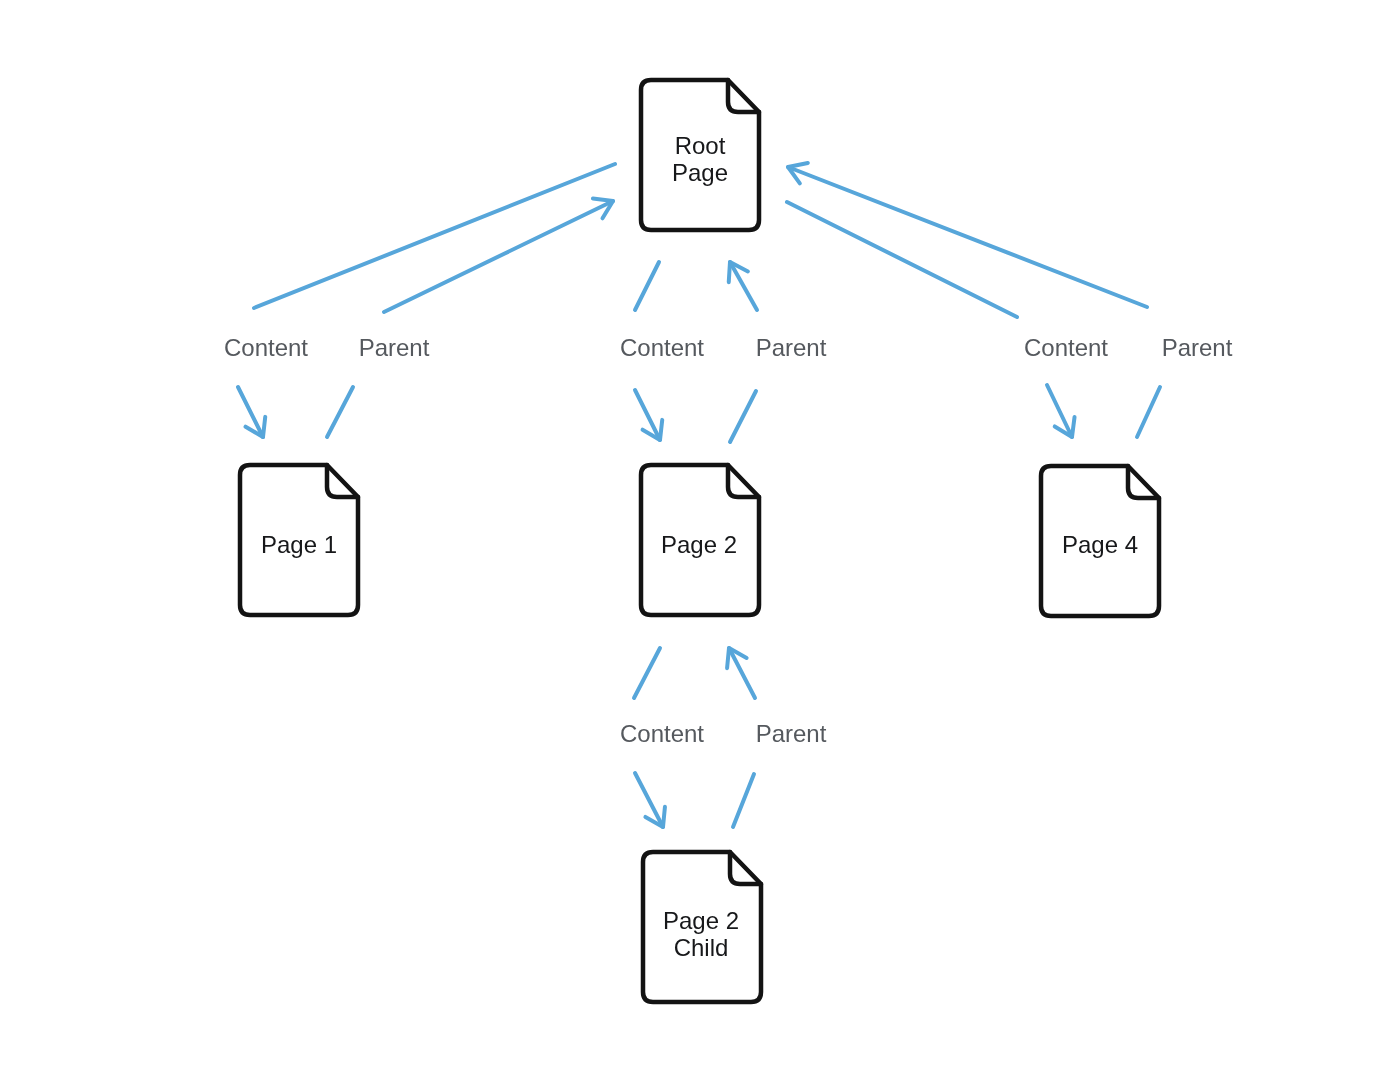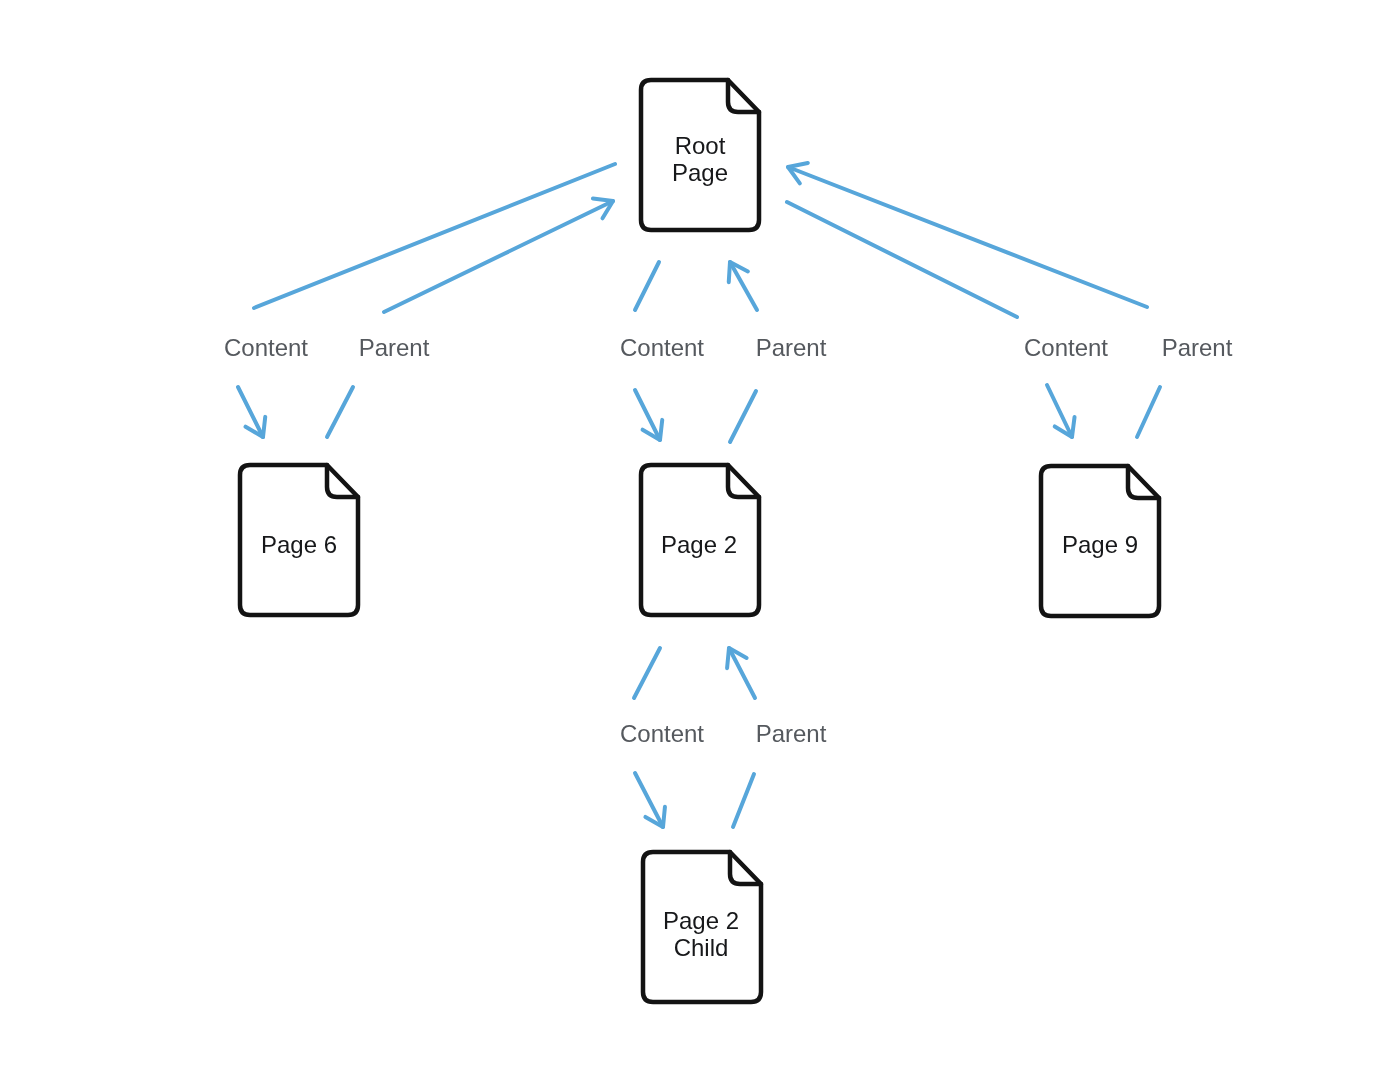--- a/index.html
+++ b/index.html
@@ -82,23 +82,23 @@
 
     <use href="#doc-shape" x="641" y="80"></use>
     <use href="#doc-shape" x="240" y="465"></use>
     <use href="#doc-shape" x="641" y="465"></use>
     <use href="#doc-shape" x="1041" y="466"></use>
     <use href="#doc-shape" x="643" y="852"></use>
   </svg>
 
   <div class="label node-label" style="left:700px; top:159px;">Root
 Page</div>
-  <div class="label node-label" style="left:299px; top:544px;">Page 6</div>
+  <div class="label node-label" style="left:299px; top:544px;">Page 1</div>
   <div class="label node-label" style="left:699px; top:544px;">Page 2</div>
-  <div class="label node-label" style="left:1100px; top:544px;">Page 9</div>
+  <div class="label node-label" style="left:1100px; top:544px;">Page 4</div>
   <div class="label node-label" style="left:701px; top:934px;">Page 2
 Child</div>
 
   <div class="label edge-label" style="left:237px; top:347px;">Content</div>
   <div class="label edge-label" style="left:365px; top:347px;">Parent</div>
 
   <div class="label edge-label" style="left:633px; top:347px;">Content</div>
   <div class="label edge-label" style="left:762px; top:347px;">Parent</div>
 
   <div class="label edge-label" style="left:1037px; top:347px;">Content</div>

